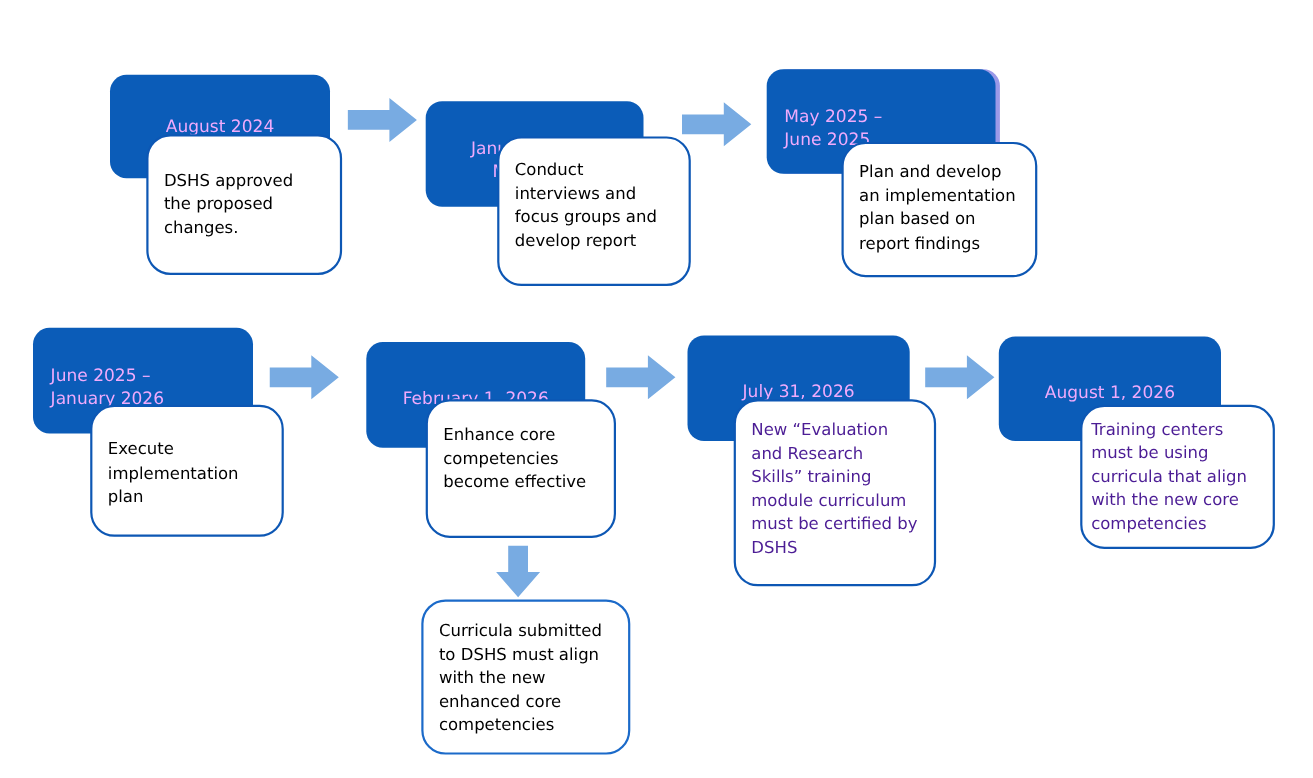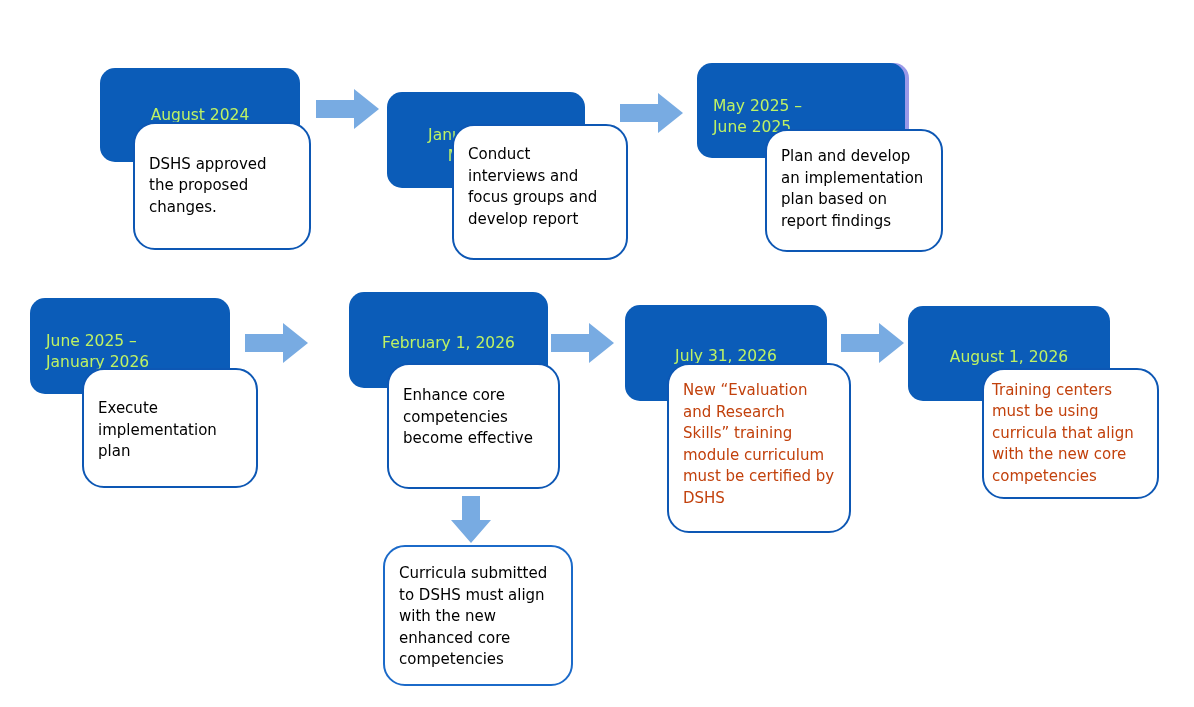--- a/index.html
+++ b/index.html
@@ -6,21 +6,21 @@
   body{
     width:1194px;height:707px;
     font-family:"DejaVu Sans","Liberation Sans",sans-serif;
     position:relative;overflow:hidden;
   }
   .canvas{position:absolute;left:0;top:0;width:1194px;height:707px;}
 
   
   .hdr{
     position:absolute;z-index:1;
-    background:#0b5cb8;color:#bef264;
+    background:#0b5cb8;color:#f0abfc;
     border-radius:15px;
     font-size:15.5px;line-height:21px;
     padding:14px 16px;box-sizing:border-box;
     white-space:pre-line;
   }
   .hdr.center{text-align:center;}
   .hdr.pad20{padding-top:20px;}
   .hdr.lavender{box-shadow:4px 0 0 #9a99e8;}
 
   
@@ -28,21 +28,21 @@
     position:absolute;z-index:2;
     background:#ffffff;
     border:2.2px solid #0d57b4;
     border-radius:22px;
     color:#000000;
     font-size:15px;line-height:21.5px;
     padding:16px 14px;box-sizing:border-box;
   }
   .card.vcenter{display:flex;align-items:center;justify-content:center;}
   .card.center{}
-  .card.navy{color:#c2410c;}
+  .card.navy{color:#4c1d95;}
   .card.lightborder{border-color:#1b6ac9;}
 
   
   .arrow{position:absolute;z-index:0;}
   .arrow svg{display:block;}
 </style>
 </head>
 <body>
 
 <div class="canvas">
@@ -89,21 +89,21 @@
   <div class="card" style="left:82px;top:368px;width:176px;height:120px;padding-top:28px;">
     <span>Execute implementation plan</span>
   </div>
 
   <div class="arrow" style="left:245px;top:322px;">
     <svg width="64" height="42" viewBox="0 0 64 42">
         <polygon points="0,12 38,12 38,1 63,21 38,41 38,30 0,30" fill="#78abe2"></polygon>
       </svg>
   </div>
 
-  <div class="hdr center pad20" style="left:333px;top:292px;width:199px;height:96px;margin-left:16px;">
+  <div class="hdr center pad20" style="left:333px;top:311px;width:199px;height:96px;">
     <span>February 1, 2026</span>
   </div>
   <div class="card" style="left:387px;top:363px;width:173px;height:126px;padding-top:20px;">
     <span>Enhance core competencies become effective</span>
   </div>
 
   <div class="arrow" style="left:551px;top:322px;">
     <svg width="64" height="42" viewBox="0 0 64 42">
         <polygon points="0,12 38,12 38,1 63,21 38,41 38,30 0,30" fill="#78abe2"></polygon>
       </svg>

